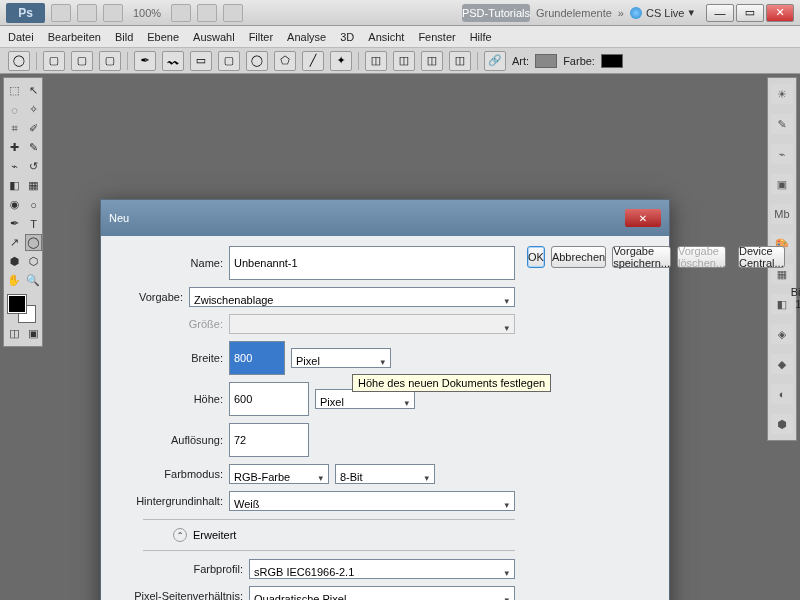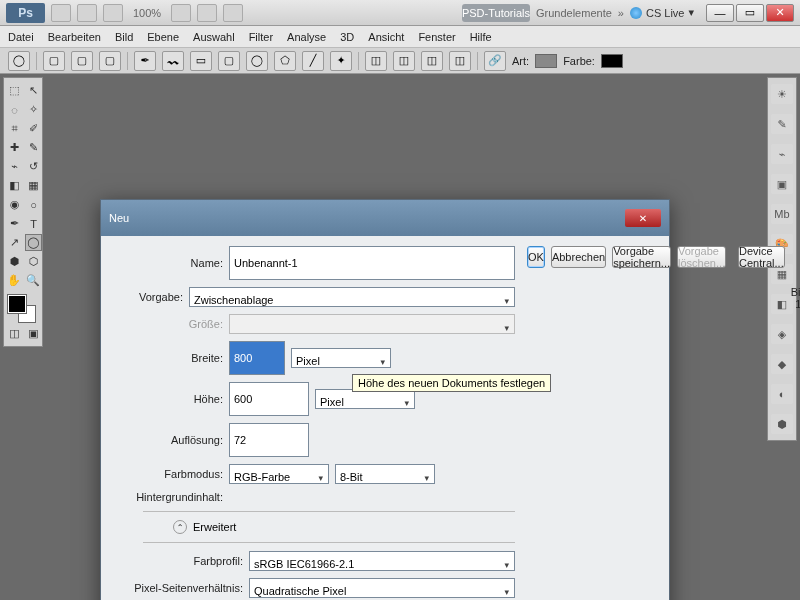--- a/index.html
+++ b/index.html
@@ -243,20 +243,23 @@
             <label>Farbmodus:</label>
             <div class="dropdown" style="width:100px">
               <span>RGB-Farbe</span>
             </div>
             <div class="dropdown" style="width:100px">
               <span>8-Bit</span>
             </div>
           </div>
         <div class="row">
             <label>Hintergrundinhalt:</label>
+            <div class="dropdown" style="flex:1">
+              <span>Weiß</span>
+            </div>
           </div>
         <div class="group-rule"></div>
         <div class="expand">
             <div class="expand-icon">⌃</div>
             <span>Erweitert</span>
           </div>
         <div class="group-rule"></div>
         <div class="row">
             <label style="width:130px">Farbprofil:</label>
             <div class="dropdown" style="flex:1">

